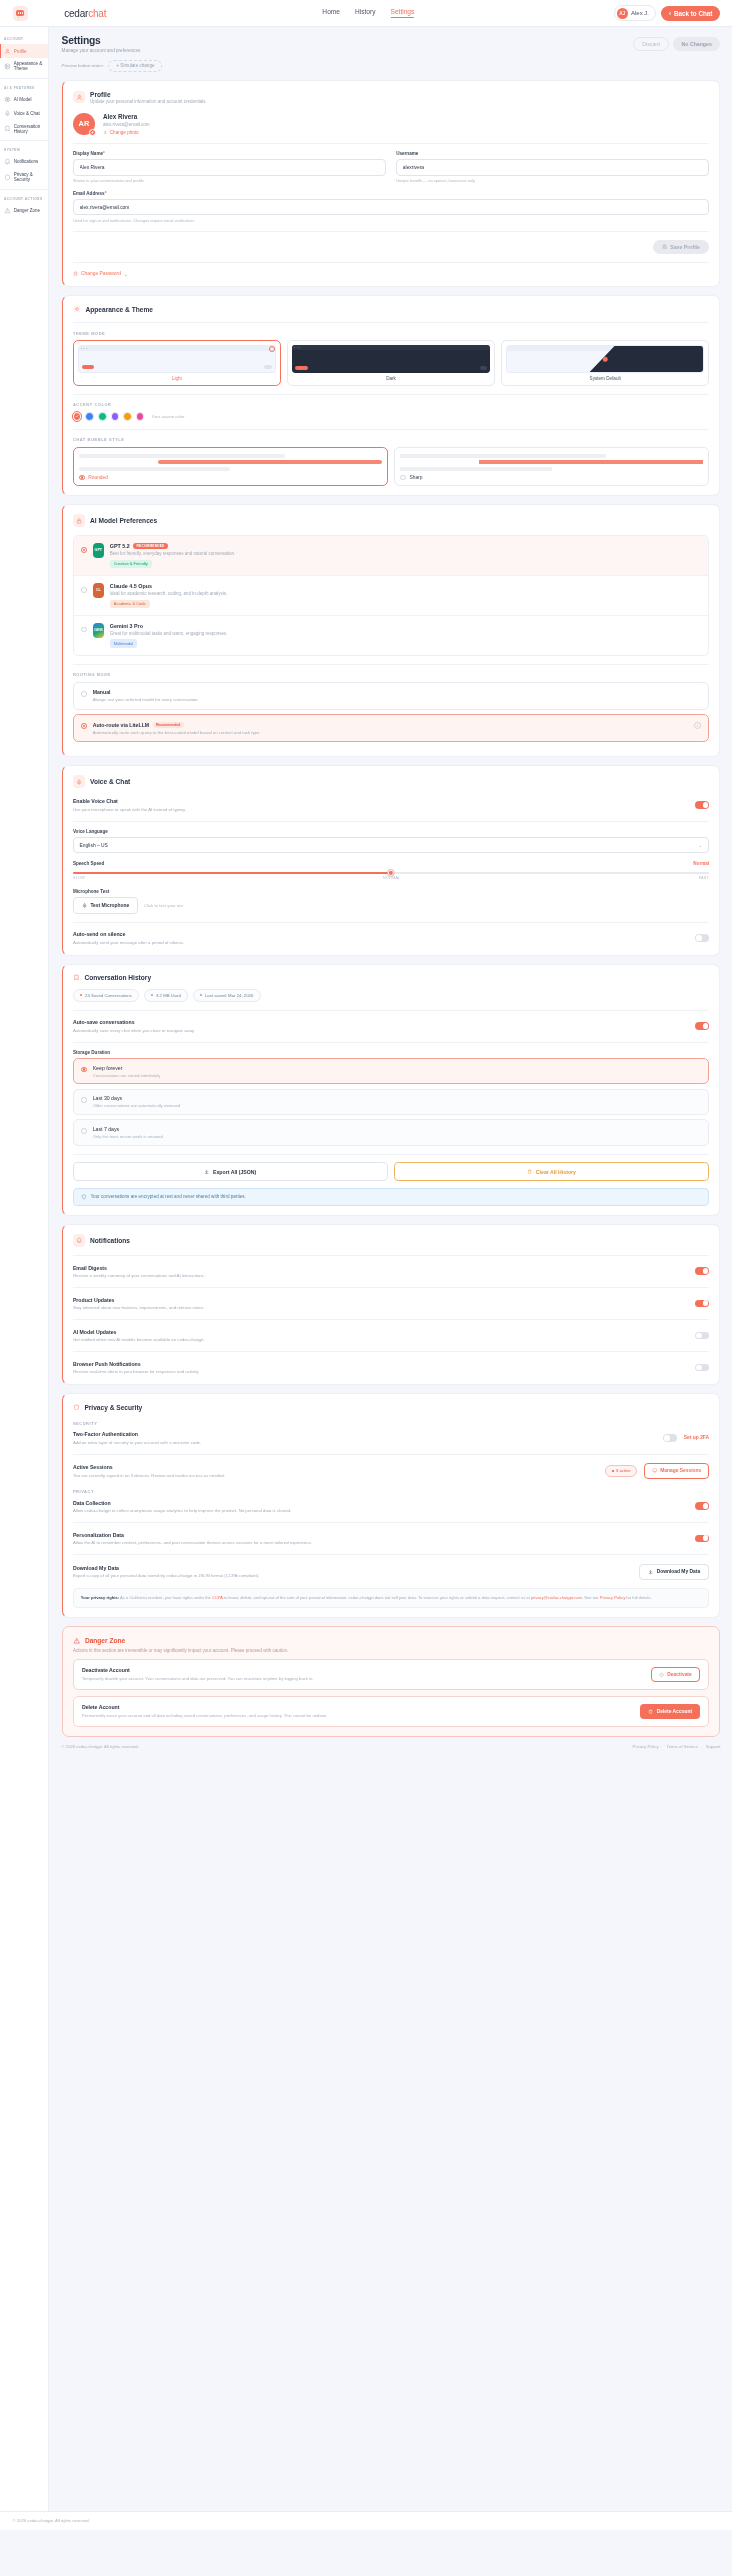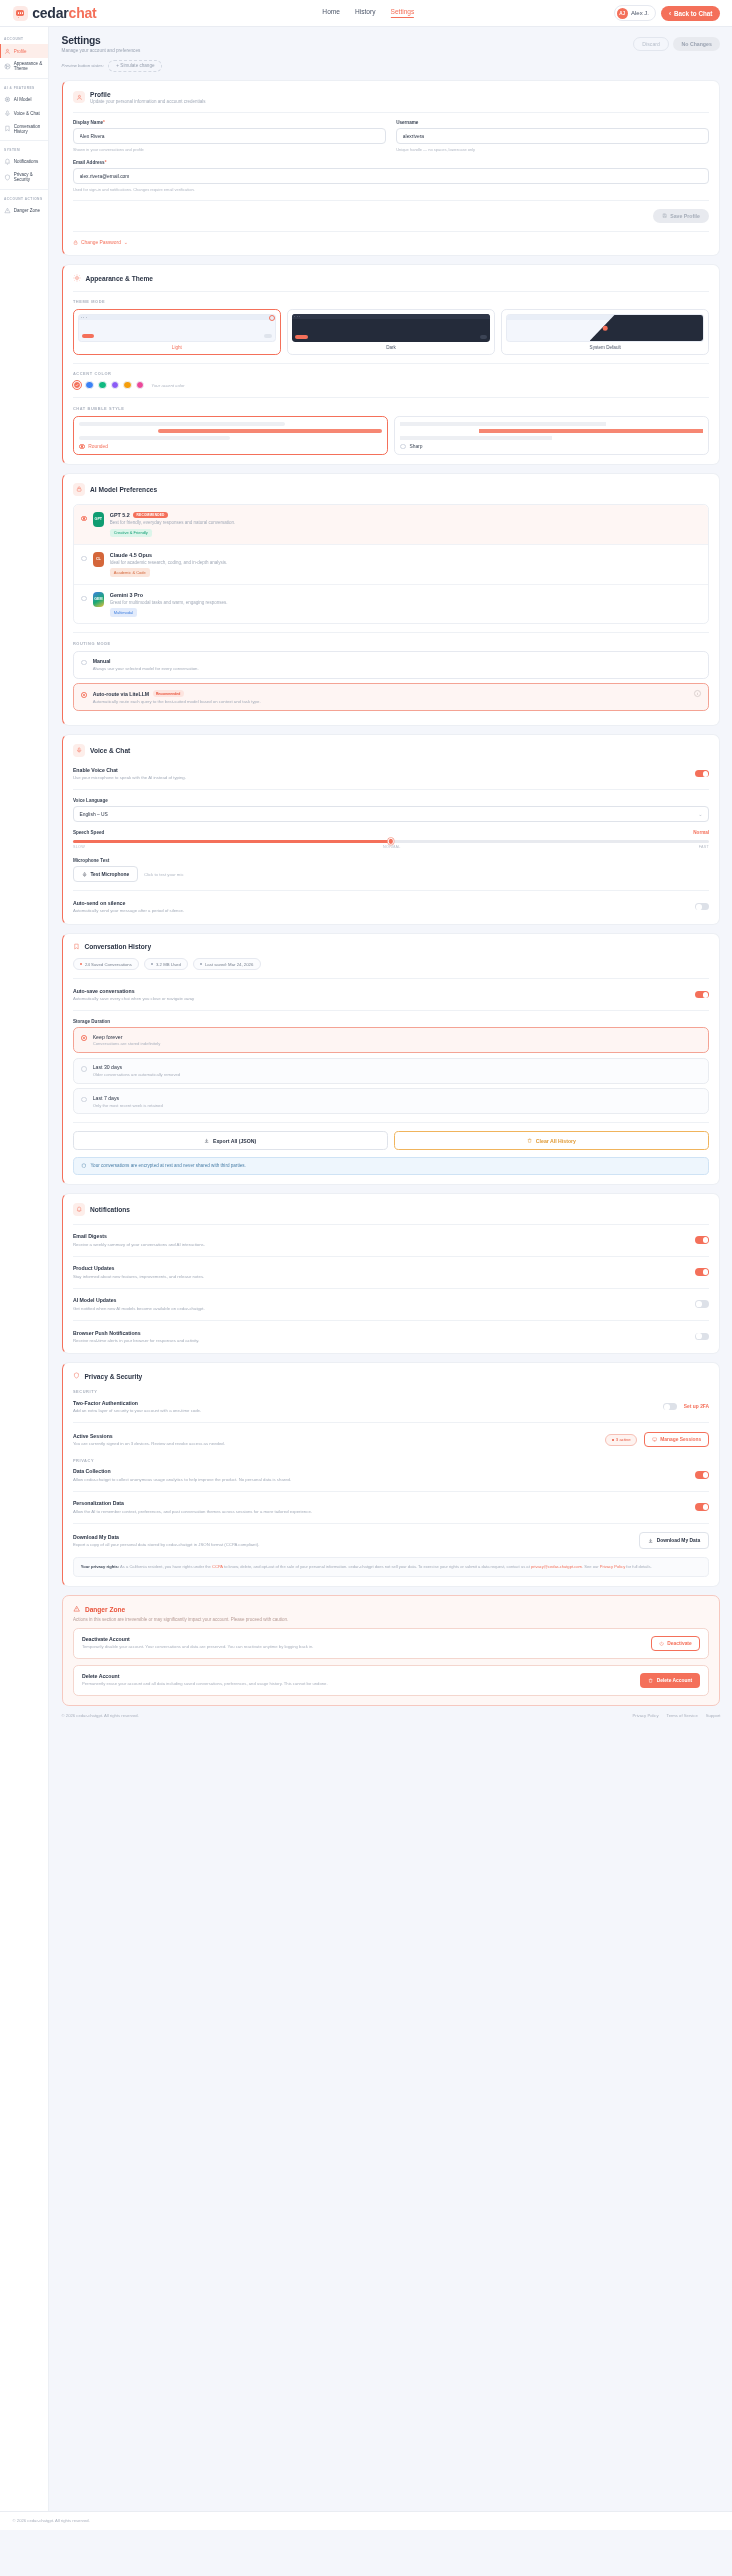--- a/index.html
+++ b/index.html
@@ -26,21 +26,21 @@
   }
   .chat-glyph {
     width: 8px; height: 6.3px; background: #f4705a; border-radius: 1.7px;
     position: relative; display: flex; align-items: center; justify-content: center; gap: 0.9px;
   }
   .chat-glyph::after {
     content: ""; position: absolute; bottom: -1.7px; left: 1.7px;
     border-left: 1.7px solid #f4705a; border-bottom: 1.7px solid transparent; border-right: 1.7px solid transparent;
   }
   .chat-dot { width: 1.1px; height: 1.1px; border-radius: 50%; background: #fff; }
-  .brand-name { font-size: 14px; font-weight: bold; letter-spacing: -0.2px; color: #2b3445; }
+  .brand-name { font-size: 10px; font-weight: normal; letter-spacing: -0.2px; color: #2b3445; margin-left: 32px; }
   .brand-name .accent { color: #f4705a; }
 
   .nav-links { display: flex; gap: 15px; position: absolute; left: 50%; transform: translateX(-48%); }
   .nav-link { font-size: 6.6px; color: #4b5568; padding-bottom: 1.1px; }
   .nav-link.active { color: #f4705a; border-bottom: 1.1px solid #f4705a; }
 
   .nav-right { margin-left: auto; display: flex; align-items: center; gap: 5.2px; }
   .user-chip {
     display: flex; align-items: center; gap: 3.4px; border: 0.6px solid #e6e9f0;
     border-radius: 572px; padding: 1.7px 5.7px 1.7px 1.7px; background: #fff;
@@ -487,20 +487,36 @@
               <circle cx="12" cy="8" r="3.5"></circle>
               <path d="M5 20c0-3.9 3.1-6 7-6s7 2.1 7 6"></path>
             </svg>
         </span>
         <div>
           <div class="card-title">Profile</div>
           <div class="card-desc">Update your personal information and account credentials</div>
         </div>
       </div>
 
+      <div class="profile-row">
+        <div class="avatar-lg">
+          <span>AR</span>
+          <span class="avatar-plus">+</span>
+        </div>
+        <div>
+          <div class="profile-name">Alex Rivera</div>
+          <div class="profile-email">alex.rivera@email.com</div>
+          <div class="change-photo">
+            <svg width="4.6" height="4.6" viewBox="0 0 24 24" fill="none" stroke="#f4705a" stroke-width="2">
+                <path d="M12 16V5M7 10l5-5 5 5M4 19h16"></path>
+              </svg>
+            <span>Change photo</span>
+          </div>
+        </div>
+      </div>
 
       <div class="rule"></div>
 
       <div class="field-grid">
         <div class="field">
           <div class="field-label"><span>Display Name</span><span class="req">*</span></div>
           <input class="input" value="Alex Rivera" style="">
           <div class="hint">Shown in your conversations and profile</div>
         </div>
         <div class="field">

